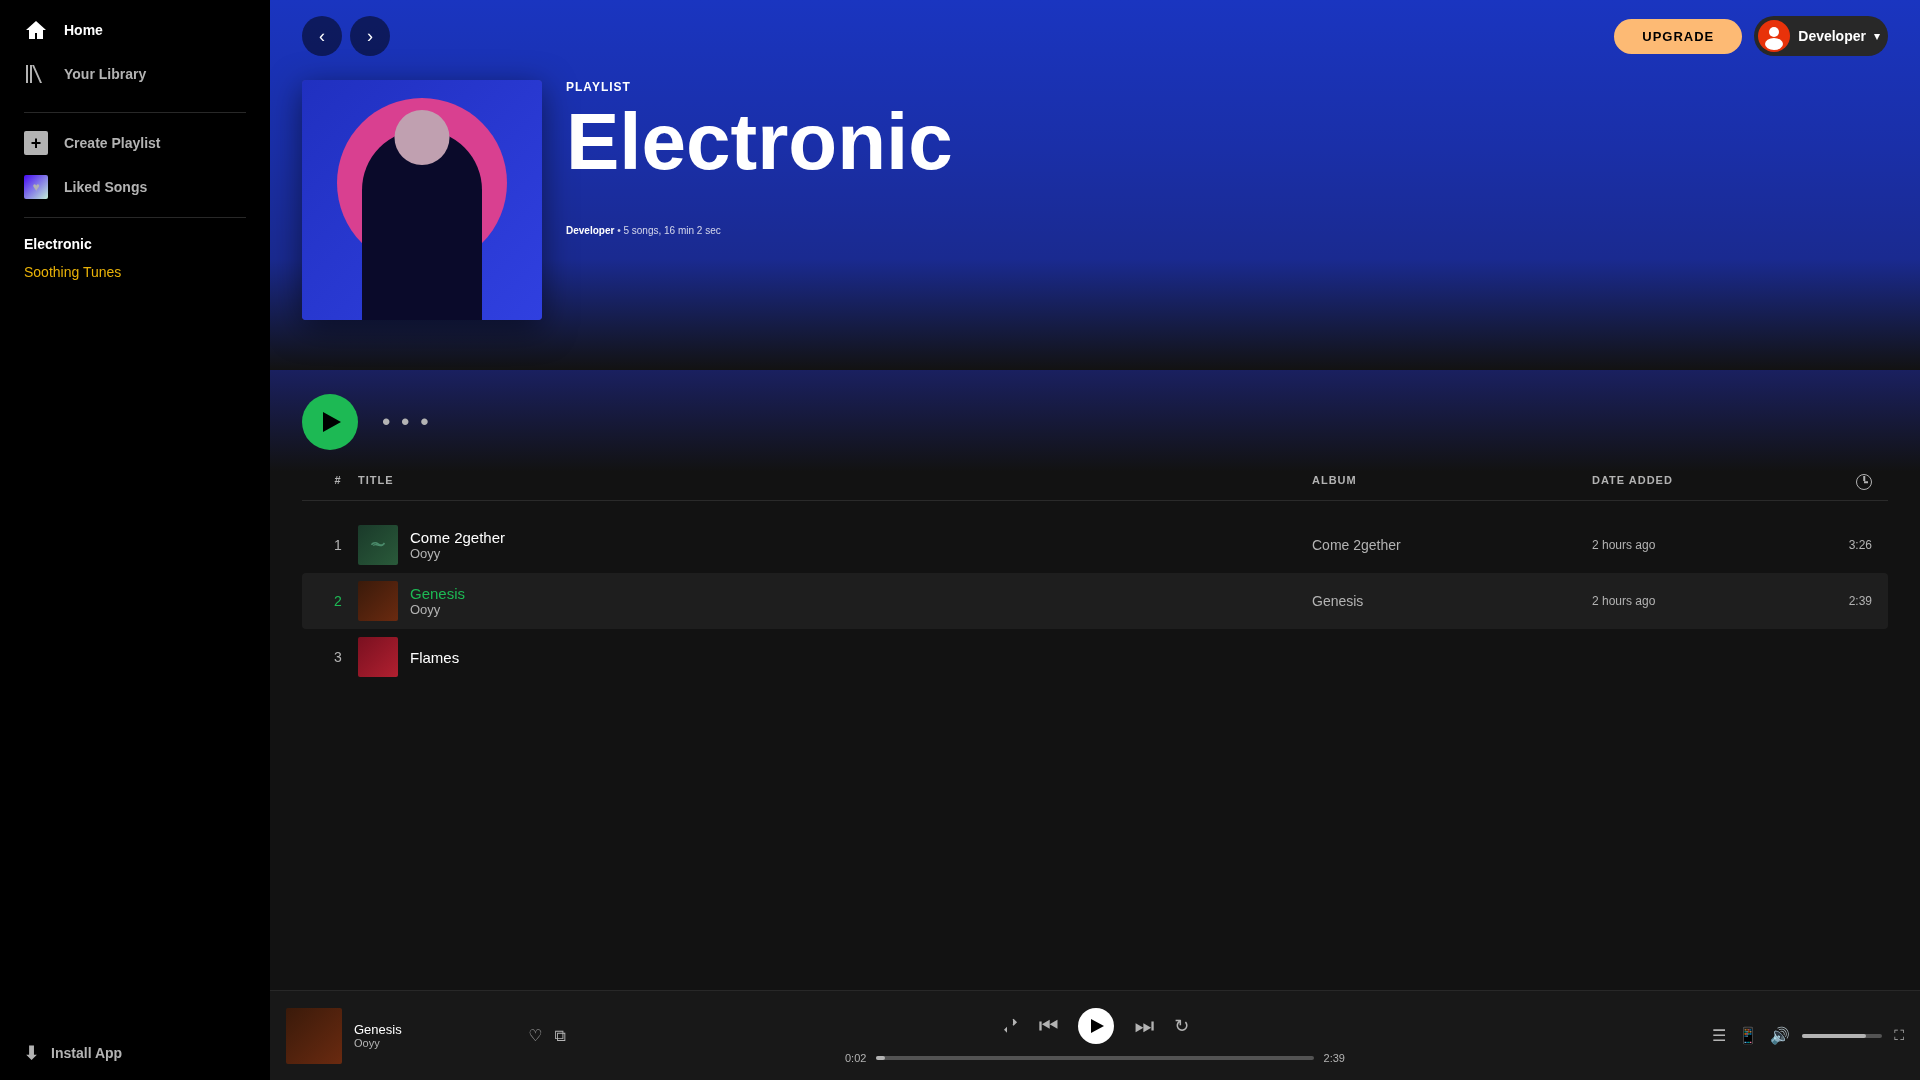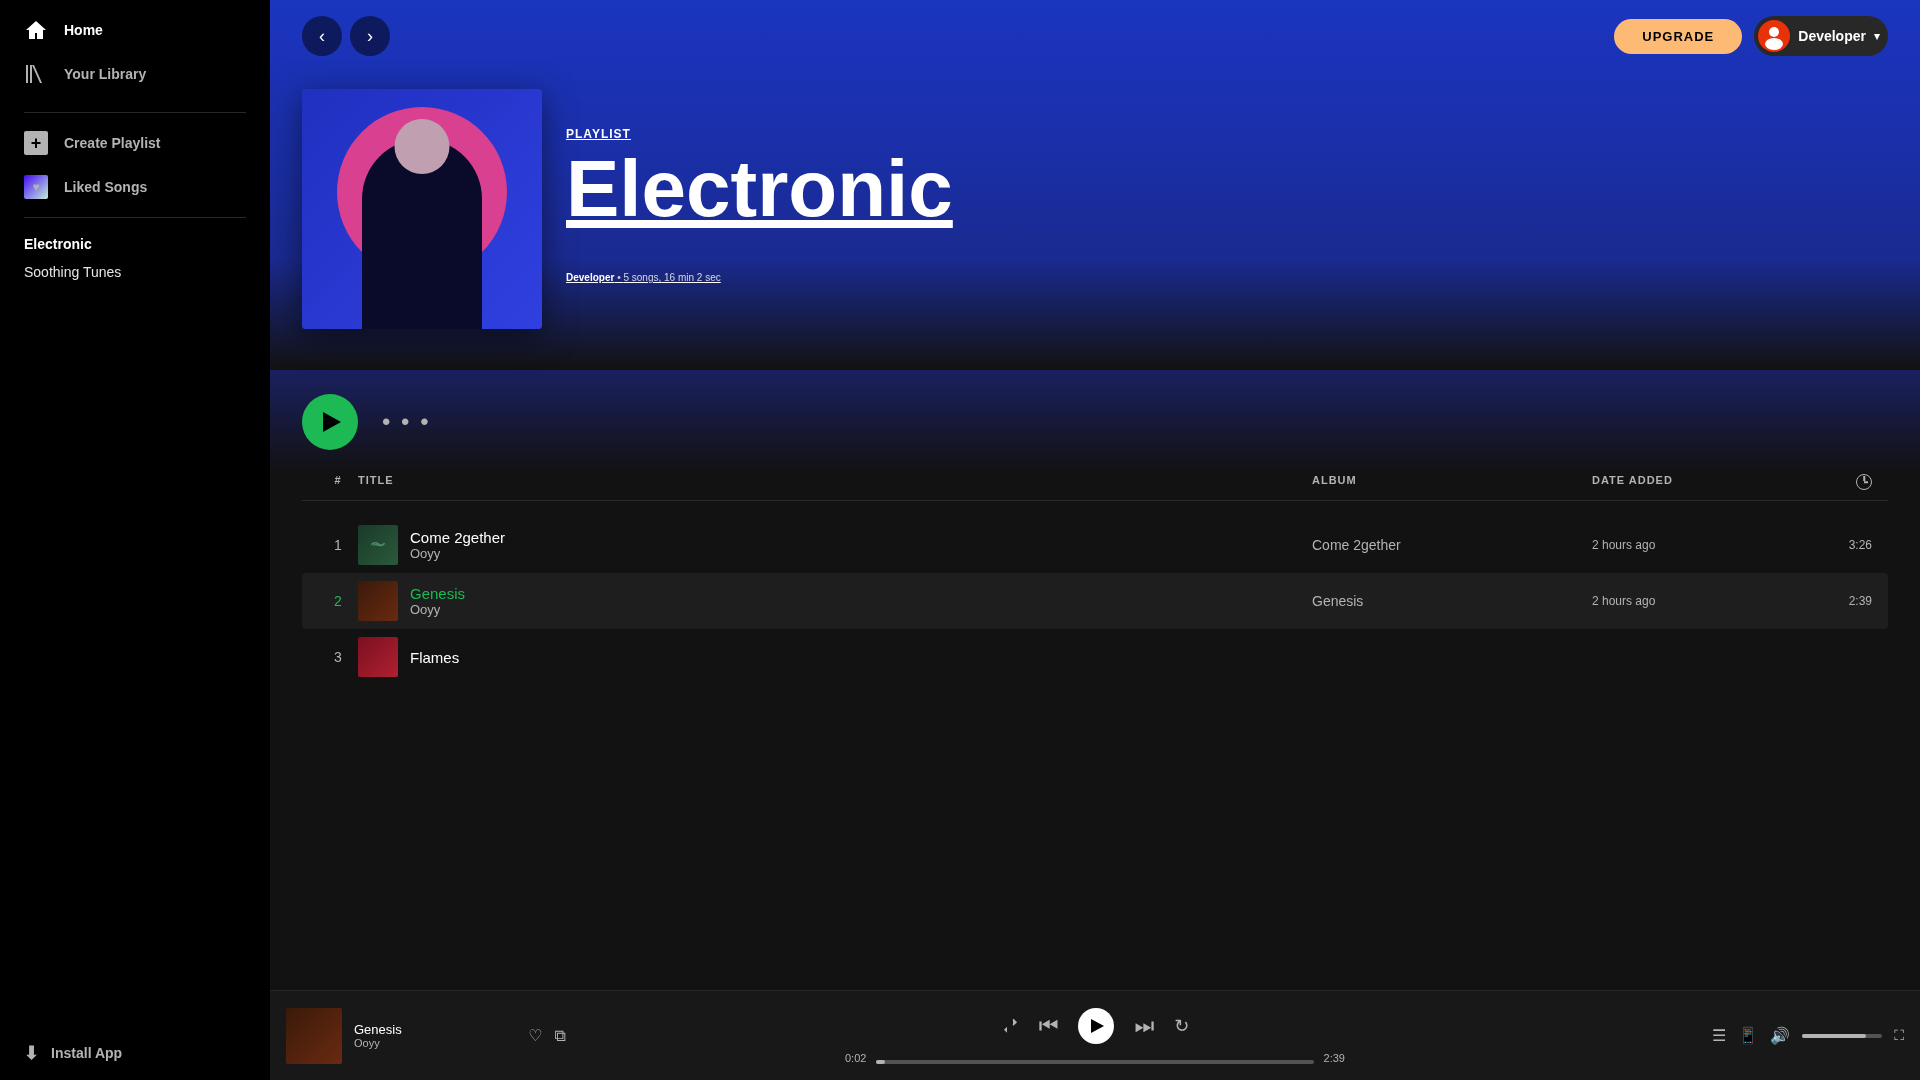--- a/index.html
+++ b/index.html
@@ -127,21 +127,21 @@
     }
 
     .sidebar-playlist-divider {
       height: 1px;
       background: #282828;
       margin: 8px 24px 12px;
     }
 
     .playlist-item {
       padding: 6px 24px;
-      color: #e5e5e5;
+      color: #eab308;
       font-size: 14px;
       cursor: pointer;
     }
     .playlist-item.active { color: #fff; font-weight: 600; }
 
     .sidebar-bottom {
       margin-top: auto;
       padding: 16px 24px;
     }
 
@@ -246,25 +246,24 @@
     .dropdown-arrow {
       color: #fff;
       font-size: 12px;
     }
 
     
     .hero-section {
       background: linear-gradient(180deg, #1a35c0 0%, #1a2fa8 40%, #1a2a90 70%, #121212 100%);
       padding: 80px 32px 32px;
       display: flex;
-      align-items: center;
+      align-items: flex-start;
       gap: 24px;
       min-height: 370px;
       position: relative;
-      text-decoration: underline;
     }
 
     .playlist-cover {
       width: 240px;
       height: 240px;
       flex-shrink: 0;
       border-radius: 4px;
       overflow: hidden;
       box-shadow: 0 8px 32px rgba(0,0,0,0.5);
       background: #3b3b9b;
@@ -531,21 +530,21 @@
       width: 0;
       height: 0;
       border-style: solid;
       border-width: 7px 0 7px 13px;
       border-color: transparent transparent transparent #000;
       margin-left: 3px;
     }
 
     .progress-bar-container {
       display: flex;
-      align-items: flex-end;
+      align-items: center;
       gap: 10px;
       width: 500px;
     }
 
     .time-label {
       font-size: 11px;
       color: #b3b3b3;
       white-space: nowrap;
     }
 

